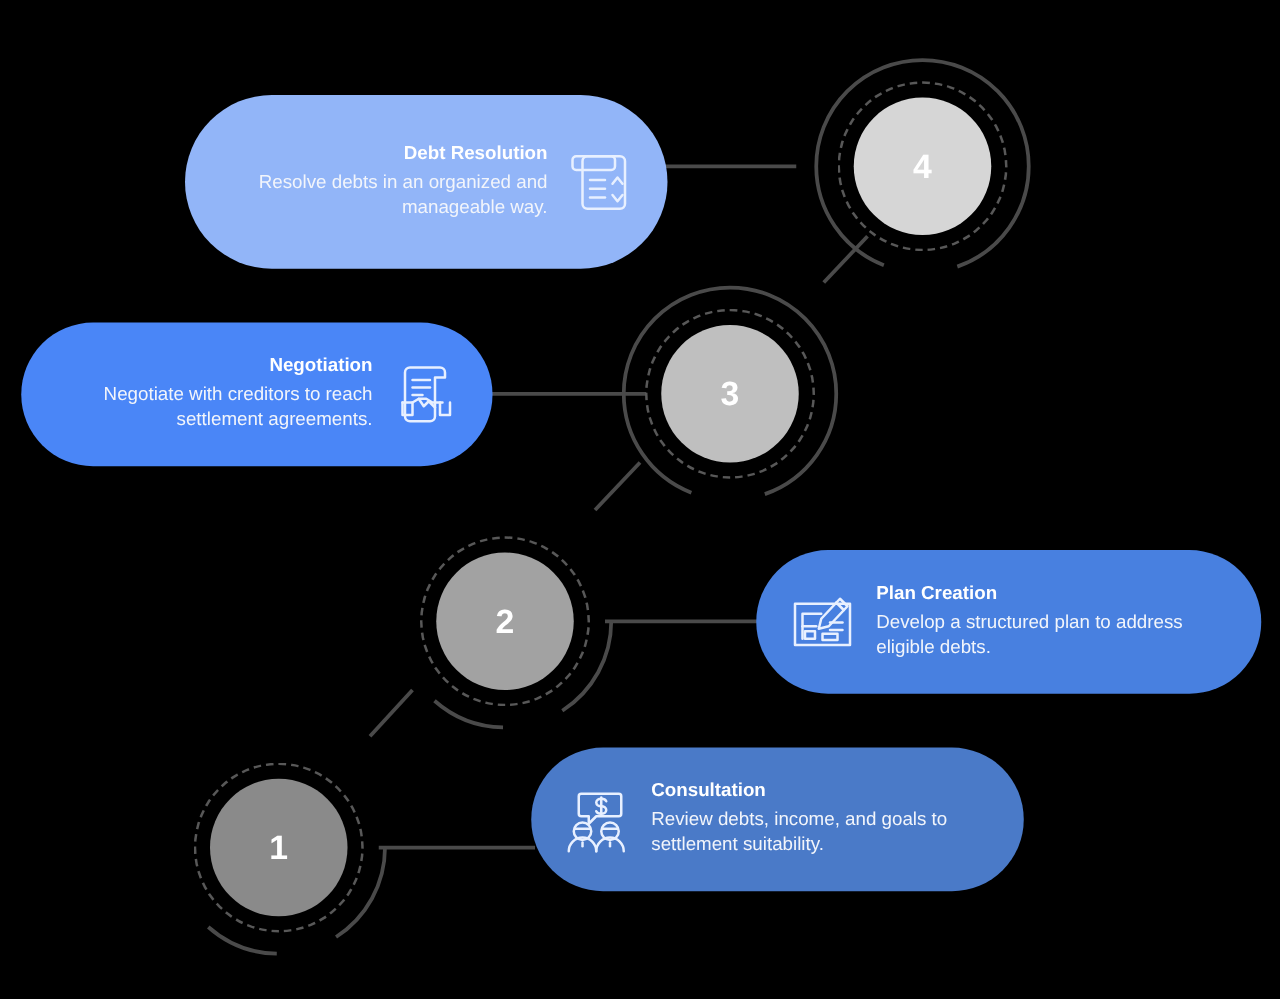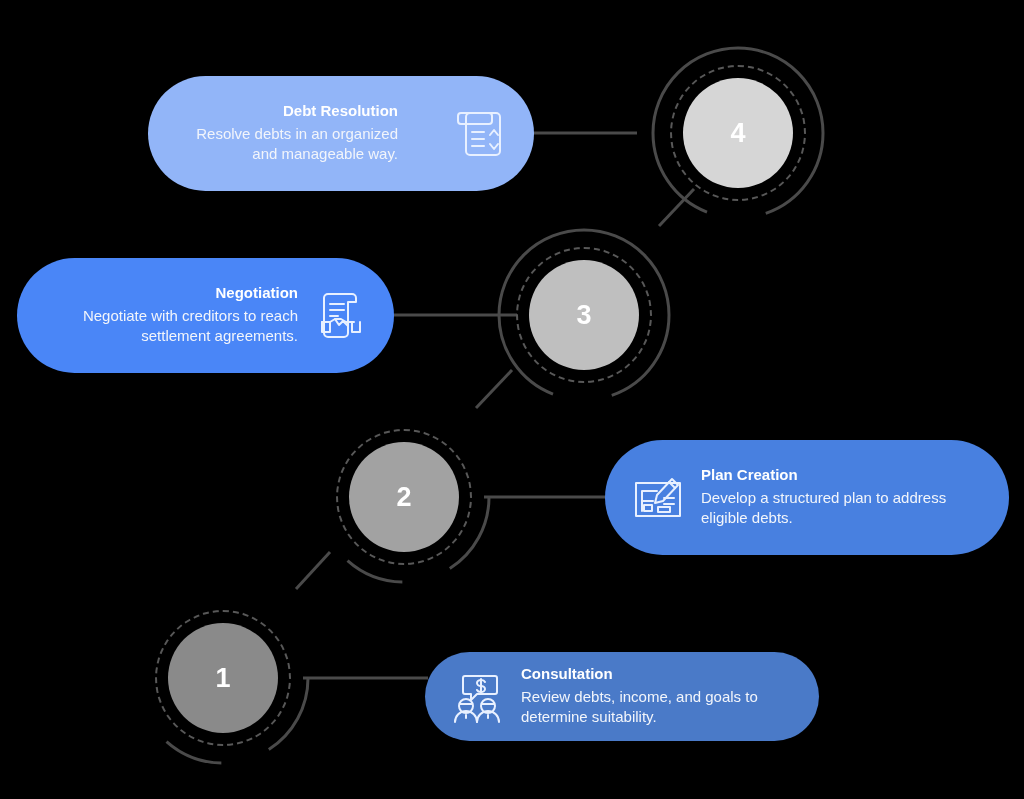--- a/index.html
+++ b/index.html
@@ -179,21 +179,21 @@
   <div class="node" style="left:136px; top:591px;">
     <svg class="ring-outer" viewBox="0 0 174 174" width="174" height="174">
       <circle cx="87" cy="87" r="85" fill="none" stroke="#4a4a4a" stroke-width="3" stroke-dasharray="425 50 60 9999" stroke-dashoffset="340"></circle>
     </svg>
     <div class="ring-dashed"></div>
     <div class="disc" style="background:#8a8a8a;">
       <span class="num">1</span>
     </div>
   </div>
 
-  <div class="card right-align" style="left:148px; top:76px; width:386px; height:115px; background:#92b5f8;gap:40px;">
+  <div class="card right-align" style="left:148px; top:76px; width:386px; height:139px; background:#92b5f8;">
     <div class="card-text">
       <div class="card-title">Debt Resolution</div>
       <div class="card-desc">Resolve debts in an organized and manageable way.</div>
     </div>
     <div class="card-icon">
       <svg viewBox="0 0 54 54" width="54" height="54" fill="none" stroke="#e8f0ff" stroke-width="2" stroke-linecap="round" stroke-linejoin="round">
         <rect x="12" y="6" width="34" height="42" rx="4"></rect>
         <rect x="4" y="6" width="34" height="11" rx="3"></rect>
         <line x1="18" y1="25" x2="30" y2="25"></line>
         <line x1="18" y1="32" x2="30" y2="32"></line>
@@ -236,35 +236,35 @@
         <path d="M26 24 L41 8 l6 6 L32 30 l-8 2 z"></path>
         <line x1="38" y1="11" x2="44" y2="17"></line>
       </svg>
     </div>
     <div class="card-text">
       <div class="card-title">Plan Creation</div>
       <div class="card-desc">Develop a structured plan to address eligible debts.</div>
     </div>
   </div>
 
-  <div class="card left-align" style="left:425px; top:652px; width:394px; height:89px; background:#4a7ac8;">
+  <div class="card left-align" style="left:425px; top:598px; width:394px; height:115px; background:#4a7ac8;">
     <div class="card-icon">
       <svg viewBox="0 0 54 54" width="54" height="54" fill="none" stroke="#e8f0ff" stroke-width="2" stroke-linecap="round" stroke-linejoin="round">
         <path d="M14 6 h30 a2 2 0 0 1 2 2 v14 a2 2 0 0 1 -2 2 h-18 l-6 6 v-6 h-6 a2 2 0 0 1 -2 -2 v-14 a2 2 0 0 1 2 -2 z"></path>
         <line x1="30" y1="9" x2="30" y2="22"></line>
         <path d="M34 12 a4 3 0 0 0 -4 -2 a4 3 0 0 0 0 6 a4 3 0 0 1 0 6 a4 3 0 0 1 -4 -2"></path>
         <circle cx="15" cy="36" r="7"></circle>
         <path d="M9 34 h12"></path>
         <path d="M4 52 a11 11 0 0 1 22 0"></path>
         <line x1="15" y1="45" x2="15" y2="48"></line>
         <circle cx="37" cy="36" r="7"></circle>
         <path d="M31 34 h12"></path>
         <path d="M26 52 a11 11 0 0 1 22 0"></path>
         <line x1="37" y1="45" x2="37" y2="48"></line>
       </svg>
     </div>
     <div class="card-text">
       <div class="card-title">Consultation</div>
-      <div class="card-desc">Review debts, income, and goals to determine suitability.</div>
+      <div class="card-desc">Review debts, income, and goals to settlement suitability.</div>
     </div>
   </div>
 
 </div>
 
 </body></html>

